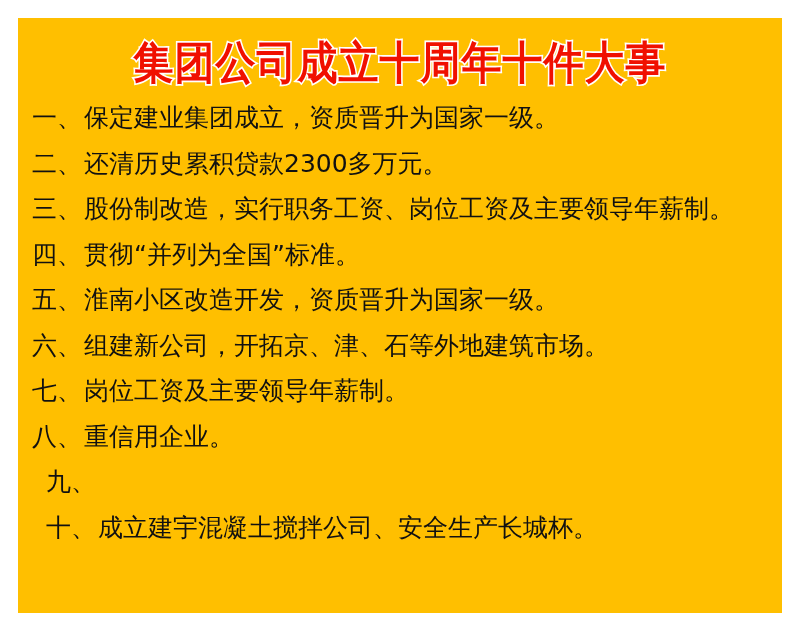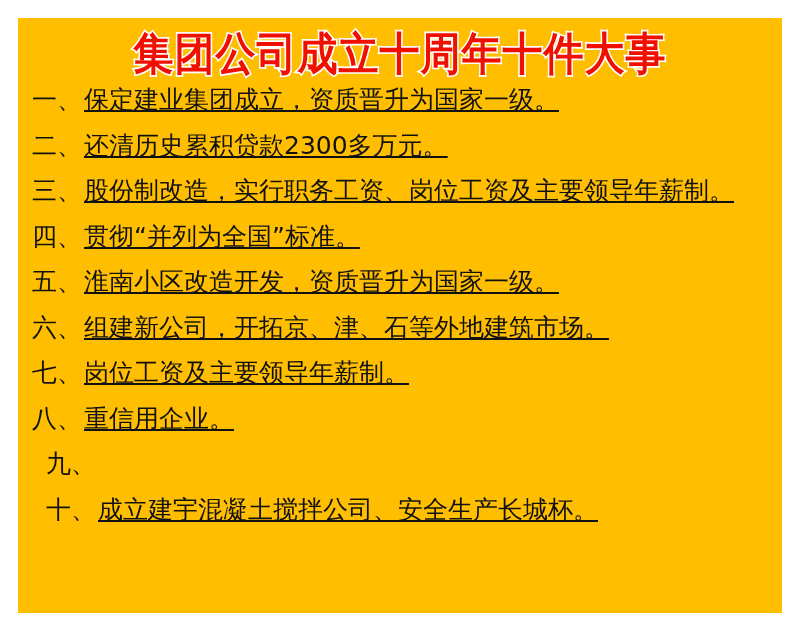--- a/index.html
+++ b/index.html
@@ -23,23 +23,23 @@
     height: 595px;
     background: #FFBF00;
     box-sizing: border-box;
     overflow: hidden;
   }
 
   
   #title-bar {
     height: 62px;
     display: flex;
-    align-items: center;
+    align-items: flex-start;
     justify-content: center;
-    margin-top: 4px;
+    margin-top: 22px;
   }
   #poster-title {
     font-size: 40px;
     font-weight: bold;
     letter-spacing: 1px;
     color: #F01000;
     font-family: "DejaVu Sans", "Liberation Sans", sans-serif;
     -webkit-text-stroke: 3px #FFFFFF;
     paint-order: stroke fill;
     white-space: nowrap;
@@ -70,21 +70,20 @@
     letter-spacing: 0px;
     padding-right: 2px;
   }
   .item-body {
     flex: 1 1 auto;
     min-width: 0;
   }
   .item-line {
     display: block;
     white-space: nowrap;
-    text-decoration: underline;
   }
   .item-line + .item-line {
     margin-top: 4px;
   }
 </style>
 </head>
 <body>
 
 <div id="poster">
 

